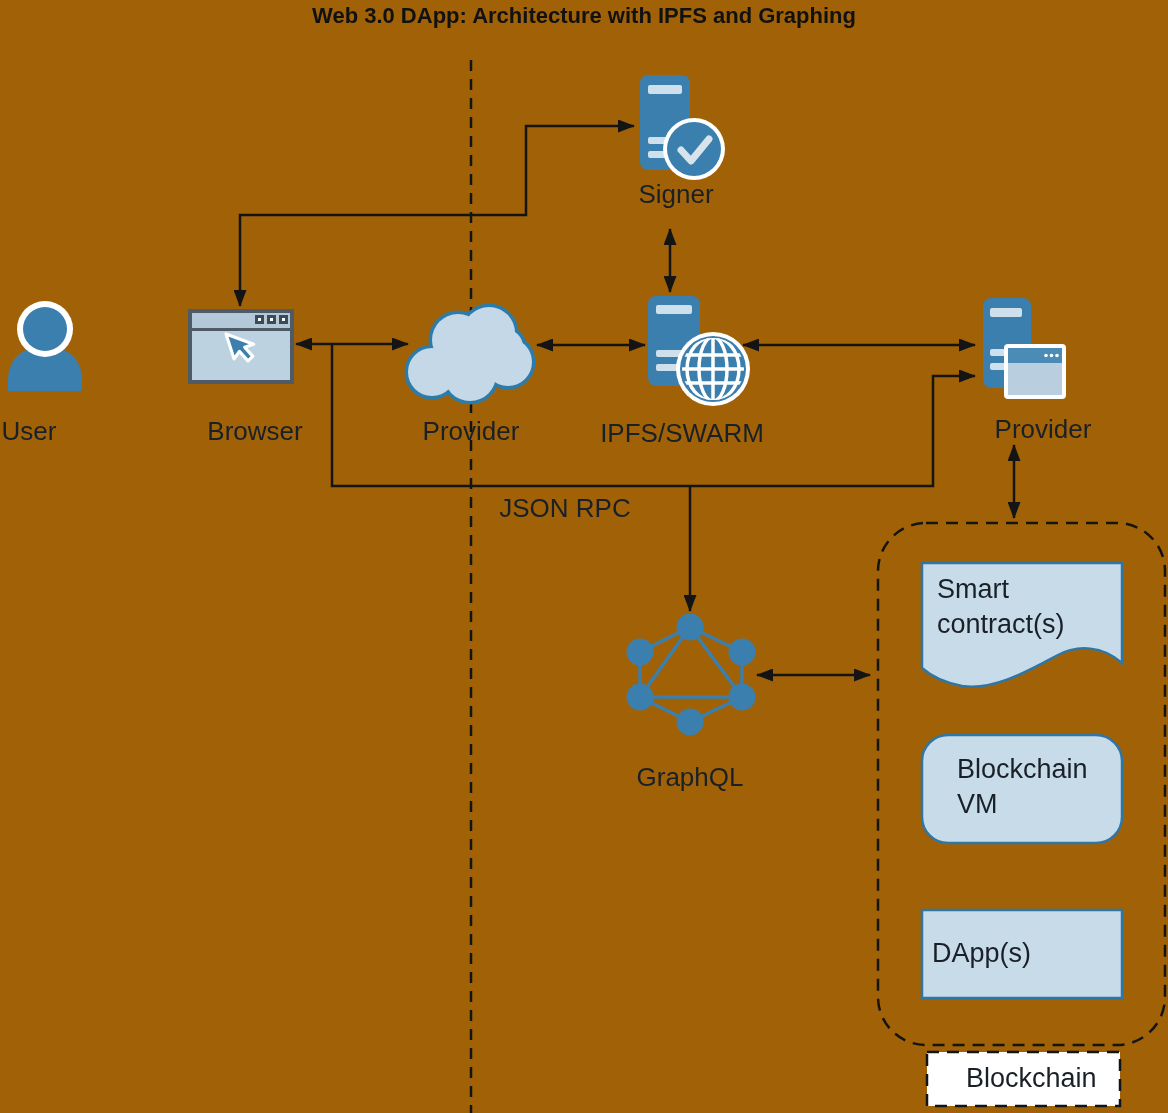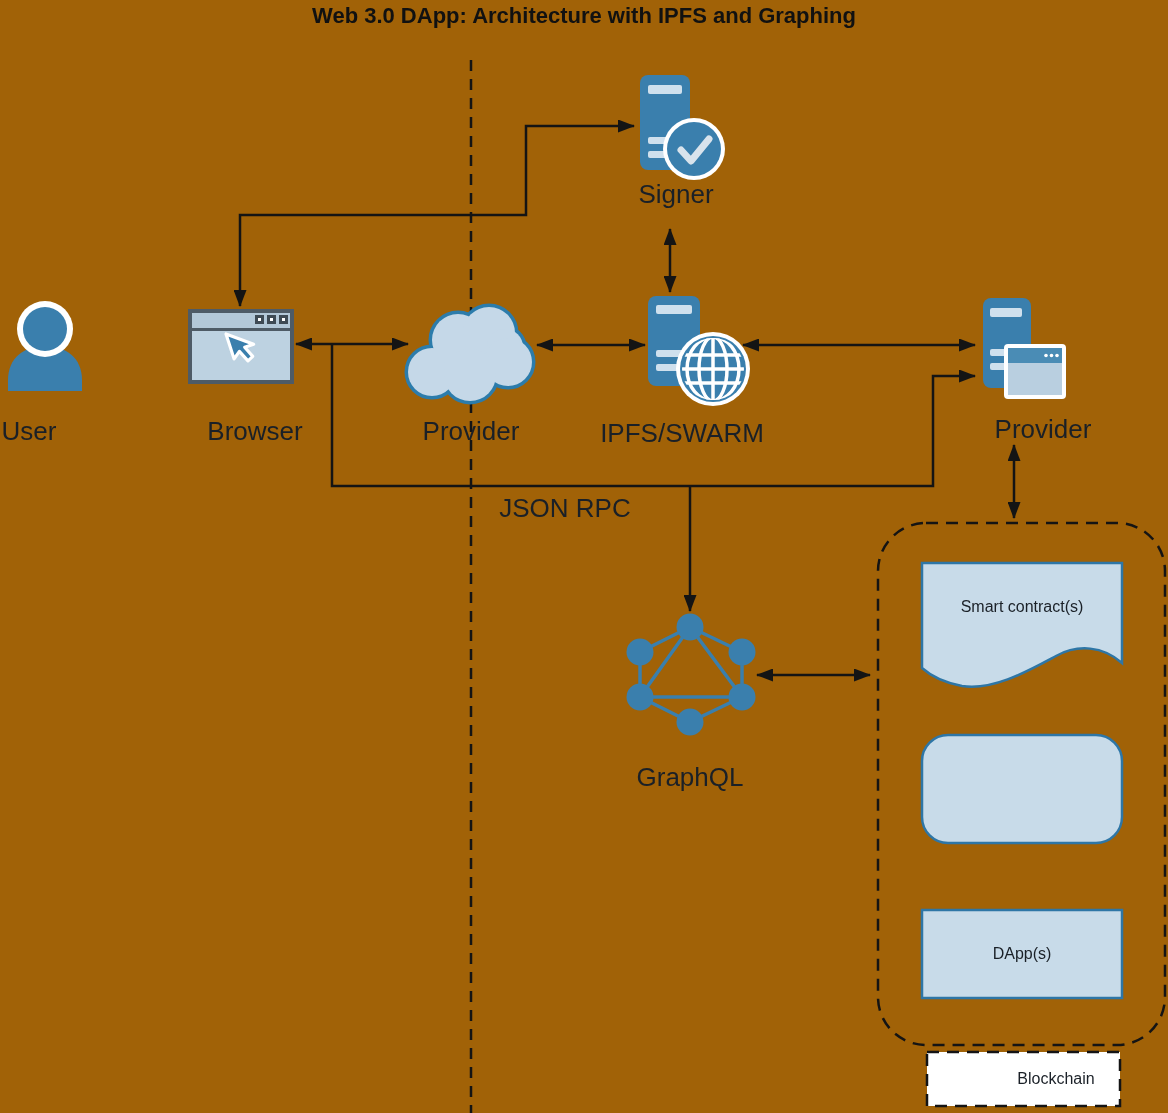--- a/index.html
+++ b/index.html
@@ -1,22 +1,22 @@
 <!DOCTYPE html>
 <html style="--primary: #3a7fad; --icon_light: #cfe0ed; --cloud_fill: #c5d8e8; --cloud_stroke: #2c7cab; --box_fill: #c8dbe9; --box_stroke: #2e76a6; --window_title: #4a8cb5; --window_body: #b9cfe0; --browser_border: #4e5b66; --browser_bar: #b3c8d8; --browser_body: #bdd2e1; --browser_btn: #3e4a54; --check: #d8e3ec; --line: #141414; --text: #1a2027;"><head>
 <meta charset="utf-8">
 <style>
   html,body{margin:0;padding:0;background:#ffffff;}
   #canvas{position:relative;width:1168px;height:1113px;background:#a16207;overflow:hidden;
           font-family:Liberation Sans, sans-serif;color:var(--text);}
   #diagram-svg{position:absolute;left:0;top:0;}
   .label{position:absolute;transform:translateX(-50%);text-align:right;
          font-size:26px;line-height:1.25;color:var(--text);white-space:nowrap;}
-  .boxlabel{position:absolute;transform:translate(-50%,-50%);text-align:center;
-         font-size:16px;line-height:1.3;color:var(--text);}
+  .boxlabel{position:absolute;transform:translate(-50%,-50%);text-align:left;
+         font-size:27px;line-height:1.3;color:var(--text);}
   #title{position:absolute;left:50%;top:3px;transform:translateX(-50%);
          font-size:22px;font-weight:bold;color:#111;white-space:nowrap;}
   .conn{stroke:var(--line);stroke-width:2.5;fill:none;}
   .dashline{stroke:var(--line);stroke-width:2.5;fill:none;stroke-dasharray:11 8;}
   .dashbox{stroke:var(--line);stroke-width:2.5;fill:#fff;stroke-dasharray:12 8;}
   .lightbox{fill:var(--box_fill);stroke:var(--box_stroke);stroke-width:2.5;}
   .blue{fill:var(--primary);}
   .stripe{fill:var(--icon_light);}
   .cloudc{fill:var(--cloud_fill);stroke:var(--cloud_stroke);stroke-width:7;}
   .cloudf{fill:var(--cloud_fill);}
@@ -178,16 +178,17 @@
 <div class="label" style="left:29px;top:415px;">User</div>
 <div class="label" style="left:240px;top:415px;margin-left:15px;">Browser</div>
 <div class="label" style="left:471px;top:415px;">Provider</div>
 <div class="label" style="left:682px;top:417px;">IPFS/SWARM</div>
 <div class="label" style="left:676px;top:178px;">Signer</div>
 <div class="label" style="left:1011px;top:413px;margin-left:32px;">Provider</div>
 <div class="label" style="left:690px;top:753px;margin-top:8px;">GraphQL</div>
 <div class="label" style="left:565px;top:492px;">JSON RPC</div>
 
 <div class="boxlabel" style="left:1022px;top:607px;width:170px;">Smart contract(s)</div>
+<div class="boxlabel" style="left:1022px;top:787px;width:130px;">Blockchain VM</div>
 <div class="boxlabel" style="left:1022px;top:954px;width:180px;">DApp(s)</div>
 <div class="boxlabel" style="left:1056px;top:1079px;width:180px;">Blockchain</div>
 
 </div>
 
 </body></html>

